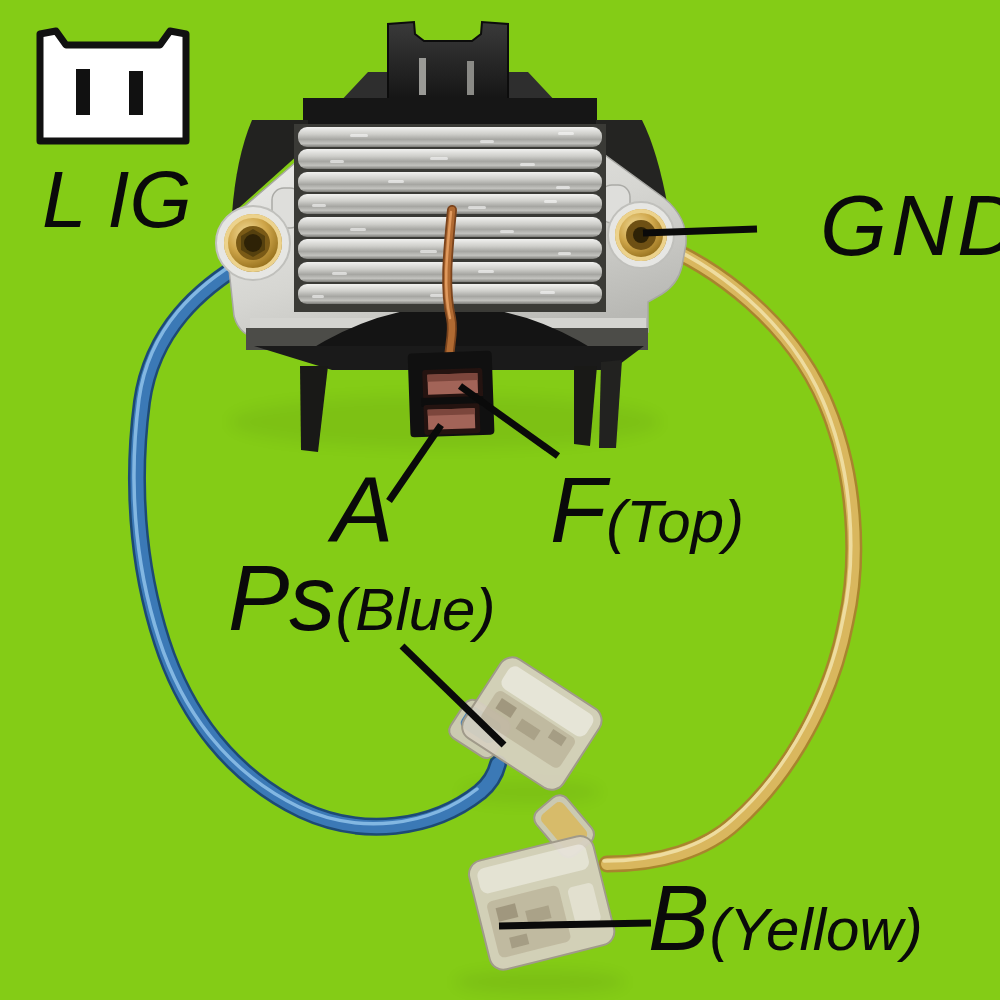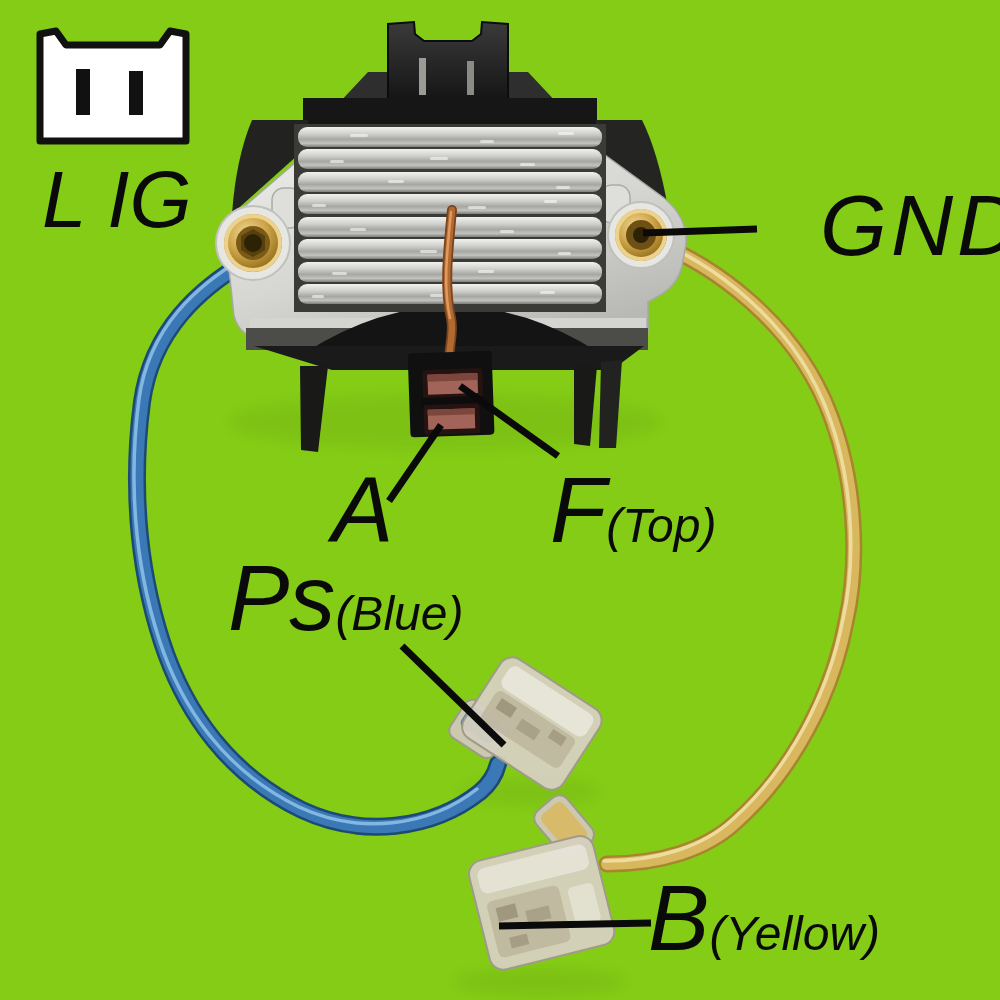--- a/index.html
+++ b/index.html
@@ -2,21 +2,21 @@
 <html><head>
 <meta charset="utf-8">
 <style>
   html,body{margin:0;padding:0;background:#fff;}
   #stage{position:relative;width:1000px;height:1000px;background:#84cc16;overflow:hidden;
          font-family:"Liberation Sans", sans-serif;font-style:italic;}
   #photo-svg{position:absolute;left:0;top:0;}
   .label{position:absolute;color:#0a0a0a;line-height:1;white-space:nowrap;
          font-family:"Liberation Sans", sans-serif;}
   .label .main{font-size:92px;}
-  .label .qual{font-size:48px;}
+  .label .qual{font-size:60px;}
   #label-lig{left:42px;top:160px;font-size:80px;}
   #label-gnd{left:774px;top:182px;font-size:86px;letter-spacing:4px;margin-left:46px;}
   #label-a{left:332px;top:464px;}
   #label-f{left:550px;top:464px;}
   #label-ps{left:228px;top:552px;}
   #label-b{left:648px;top:872px;}
 </style>
 </head>
 <body>
 

